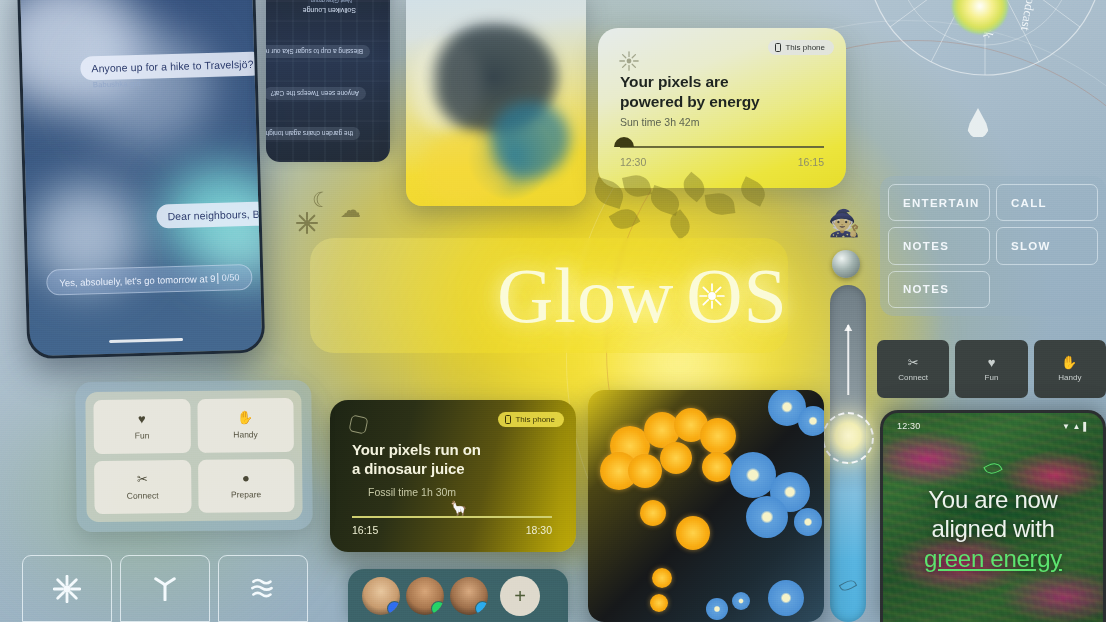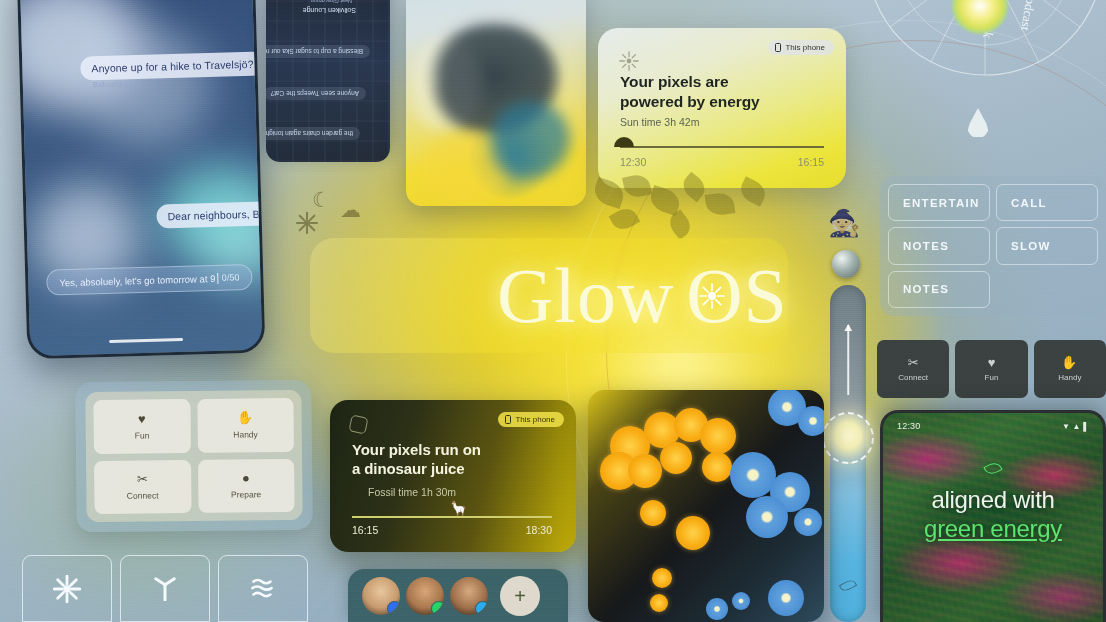--- a/index.html
+++ b/index.html
@@ -896,19 +896,20 @@
   </div>
 
   <div class="card" id="phone-green">
     <div class="noise"></div>
     <div id="green-status">
       <span>12:30</span>
       <span class="icons">▼ ▲ ▌</span>
     </div>
     <div id="green-leaf"></div>
     <div id="green-msg">
+      <div>You are now</div>
       <div>aligned with</div>
       <div class="hl">green energy</div>
     </div>
   </div>
 
   <div class="bg-grain"></div>
 </div>
 
 </body></html>

